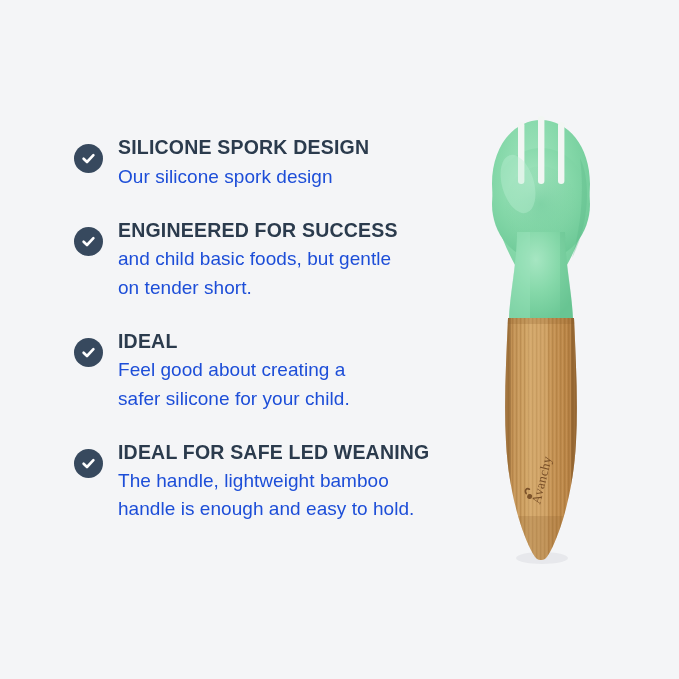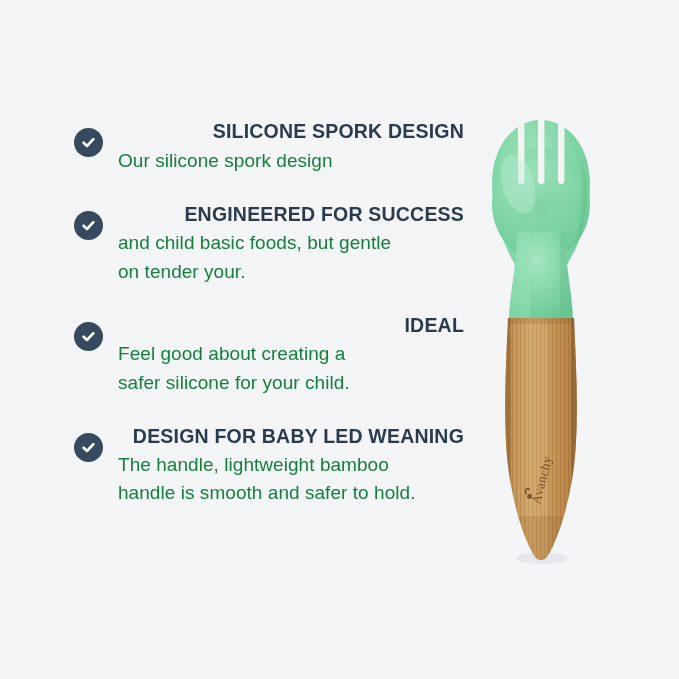--- a/index.html
+++ b/index.html
@@ -43,28 +43,27 @@
     justify-content: center;
   }
   .check-icon svg { display: block; }
 
   .feature-title {
     font-size: 19.5px;
     font-weight: bold;
     letter-spacing: 0.2px;
     color: #2b3b4d;
     line-height: 1.42;
-    margin: 0 0 1px 0;
+    margin: 16px 0 1px 0;
     white-space: nowrap;
-    text-align: right;
   }
   .feature-body {
     font-size: 19px;
     font-weight: 400;
-    color: #15803d;
+    color: #1d4ed8;
     line-height: 1.48;
     margin: 0;
     letter-spacing: 0.05px;
   }
   .feature-body .ln { display: block; }
 
   
   .spork {
     position: absolute;
     left: 484px;
@@ -95,21 +94,21 @@
 
     <div class="feature">
       <span class="check-icon">
         <svg width="17" height="17" viewBox="0 0 17 17">
           <path d="M3.6 8.7 L7 12.0 L13.4 5.2" fill="none" stroke="#ffffff" stroke-width="2.6" stroke-linecap="round" stroke-linejoin="round"></path>
         </svg>
       </span>
       <p class="feature-title">ENGINEERED FOR SUCCESS</p>
       <p class="feature-body">
         <span class="ln">and child basic foods, but gentle</span>
-        <span class="ln">on tender your.</span>
+        <span class="ln">on tender short.</span>
       </p>
     </div>
 
     <div class="feature">
       <span class="check-icon">
         <svg width="17" height="17" viewBox="0 0 17 17">
           <path d="M3.6 8.7 L7 12.0 L13.4 5.2" fill="none" stroke="#ffffff" stroke-width="2.6" stroke-linecap="round" stroke-linejoin="round"></path>
         </svg>
       </span>
       <p class="feature-title">IDEAL</p>
@@ -118,24 +117,24 @@
         <span class="ln">safer silicone for your child.</span>
       </p>
     </div>
 
     <div class="feature">
       <span class="check-icon">
         <svg width="17" height="17" viewBox="0 0 17 17">
           <path d="M3.6 8.7 L7 12.0 L13.4 5.2" fill="none" stroke="#ffffff" stroke-width="2.6" stroke-linecap="round" stroke-linejoin="round"></path>
         </svg>
       </span>
-      <p class="feature-title">DESIGN FOR BABY LED WEANING</p>
+      <p class="feature-title">IDEAL FOR SAFE LED WEANING</p>
       <p class="feature-body">
         <span class="ln">The handle, lightweight bamboo</span>
-        <span class="ln">handle is smooth and safer to hold.</span>
+        <span class="ln">handle is enough and easy to hold.</span>
       </p>
     </div>
 
   </div>
 
   <div class="spork">
     <svg width="116" height="452" viewBox="0 0 116 452">
       <defs>
 
         <radialGradient id="mintShade" cx="42%" cy="32%" r="72%">

